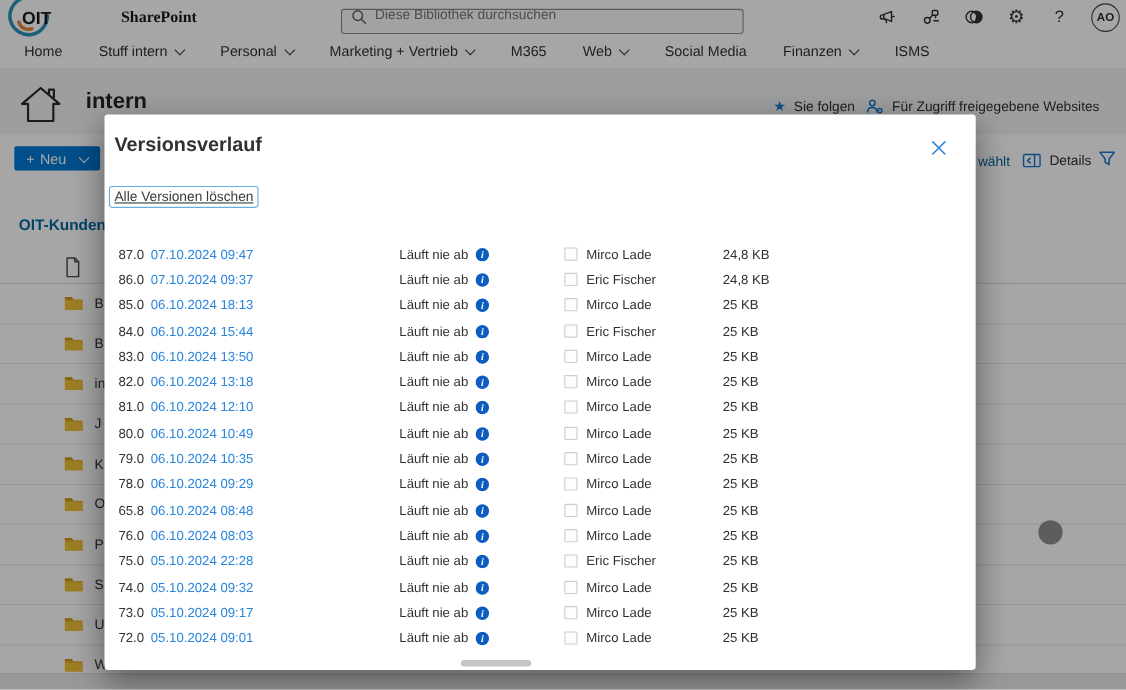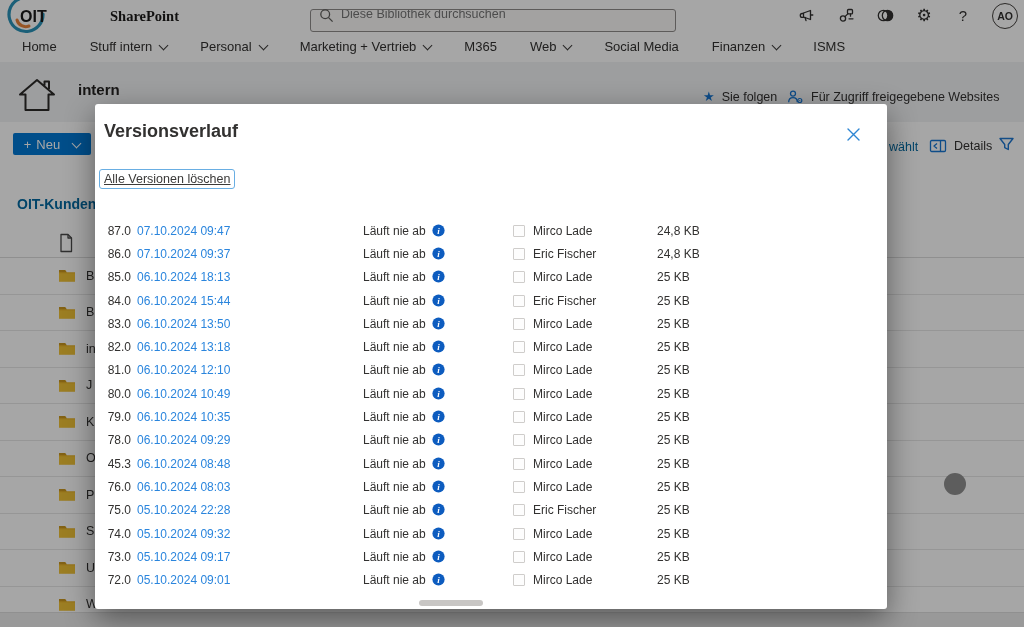--- a/index.html
+++ b/index.html
@@ -21,21 +21,21 @@
   .avatar{width:26px;height:26px;border:1.6px solid #44413e;border-radius:50%;display:flex;align-items:center;
       justify-content:center;font-size:10.5px;font-weight:700;color:#323130;background:#fff;box-sizing:border-box;}
   .topnav{position:absolute;left:22px;top:31px;height:31px;display:flex;align-items:center;gap:33px;
       font-size:13px;color:#323130;}
   .navitem{display:flex;align-items:center;cursor:pointer;white-space:nowrap;}
   .chev{display:inline-block;width:6px;height:6px;border-right:1.4px solid #3b3a39;border-bottom:1.4px solid #3b3a39;
       transform:rotate(45deg);margin-left:8px;margin-bottom:2px;}
   .chev.w{border-color:#fff;}
   .siteheader{position:absolute;left:0;top:62px;width:1024px;height:60px;background:#f2f3f5;}
   .house{position:absolute;left:15px;top:13px;}
-  .site-title{position:absolute;left:78px;top:19px;font-size:15px;font-weight:700;color:#252423;}
+  .site-title{position:absolute;left:78px;top:19px;font-size:20px;font-weight:700;color:#252423;}
   .hdr-right{position:absolute;top:27px;font-size:12.5px;color:#323130;display:flex;align-items:center;gap:7px;}
   .follow{left:703px;}
   .shared{left:787px;}
   .star{color:#1676d2;font-size:13px;}
   .btn-neu{position:absolute;left:13px;top:133px;width:78px;height:22px;background:#0078d4;border-radius:2px;
       display:flex;align-items:center;justify-content:center;gap:5px;color:#fff;font-size:13px;cursor:pointer;}
   .sel-suffix{position:absolute;left:889px;top:140px;font-size:12.5px;color:#0369a1;}
   .details-cmd{position:absolute;left:929px;top:138px;display:flex;align-items:center;gap:7px;font-size:12.5px;color:#323130;}
   .funnel{position:absolute;left:998px;top:136px;}
   .lib-title{position:absolute;left:17px;top:196px;font-size:14px;font-weight:700;color:#0369a1;}
@@ -59,21 +59,21 @@
       border:1px solid #69aee3;border-radius:3px;padding:2px 4px;background:#fff;cursor:pointer;}
   .vhead,.vrow{display:grid;grid-template-columns:33px 226px 150px 144px 99px 1fr;align-items:center;}
   .vhead{position:absolute;left:9px;right:9px;top:100px;font-size:11.5px;color:#1776d2;}
   .vhead .hc{cursor:pointer;}
   .u{text-decoration:underline;}
   .arrow{color:#323130;margin-left:2px;font-size:11px;}
   .vrows{position:absolute;left:9px;right:9px;top:115px;}
   .vrow{height:23.3px;font-size:12px;color:#323130;}
   .c-nr{text-align:right;padding-right:6px;}
   .c-date a{color:#2a85dd;text-decoration:none;cursor:pointer;margin-top:16px;}
-  .c-exp{display:flex;align-items:flex-start;gap:6px;}
+  .c-exp{display:flex;align-items:flex-end;gap:6px;}
   .c-by{display:flex;align-items:center;}
   .cb{width:10px;height:10px;border:1px solid #cfcdcb;background:#fdfdfd;border-radius:1px;margin-right:8px;
       display:inline-block;cursor:pointer;}
   .scroll-thumb{position:absolute;left:324px;top:496px;width:64px;height:6px;border-radius:3px;background:#c8c6c4;cursor:pointer;}
 </style>
 </head>
 <body>
 
 <div id="screen">
 
@@ -480,21 +480,21 @@
           </svg>
         </span>
         <span class="c-by">
           <span class="cb"></span>
           <span>Mirco Lade</span>
         </span>
         <span class="c-size">25 KB</span>
         <span class="c-comm"></span>
       </div>
         <div class="vrow">
-        <span class="c-nr">45.3</span>
+        <span class="c-nr">65.8</span>
         <span class="c-date"><a>06.10.2024 08:48</a></span>
         <span class="c-exp">
           <span>Läuft nie ab</span>
           <svg width="13" height="13" viewBox="0 0 13 13">
             <circle cx="6.5" cy="6.5" r="6.1" fill="#0d5cbf"></circle>
             <text x="6.5" y="9.6" font-size="9" font-style="italic" font-weight="bold" fill="#ffffff" text-anchor="middle" font-family="Liberation Serif, serif">i</text>
           </svg>
         </span>
         <span class="c-by">
           <span class="cb"></span>

